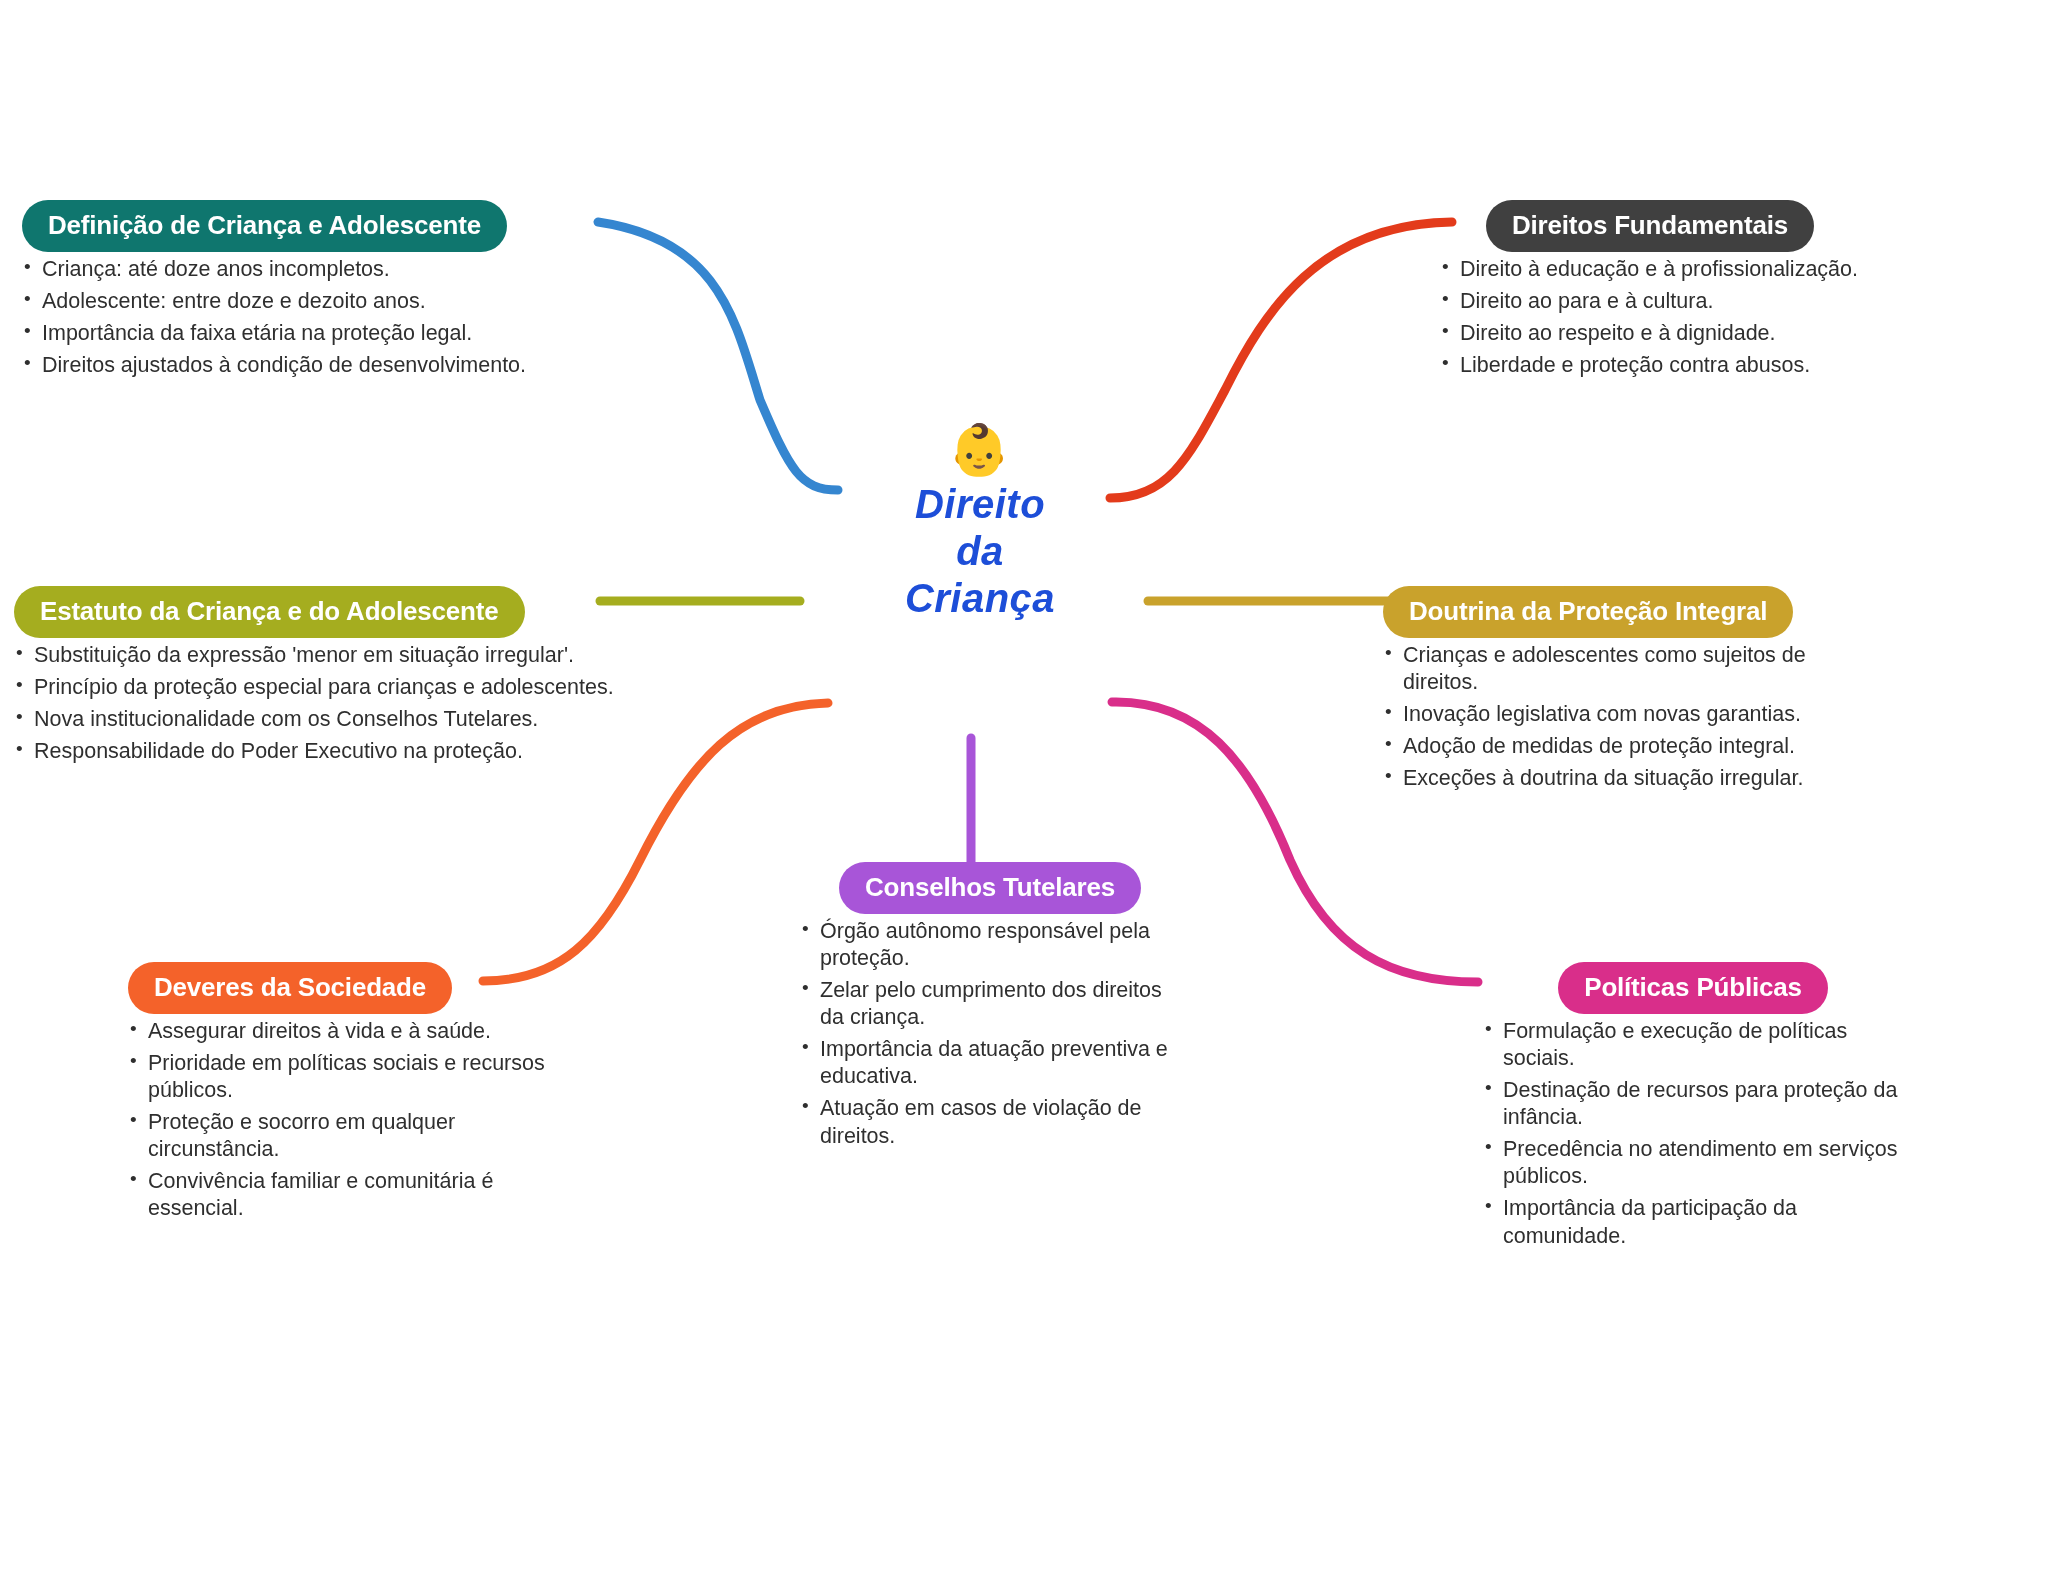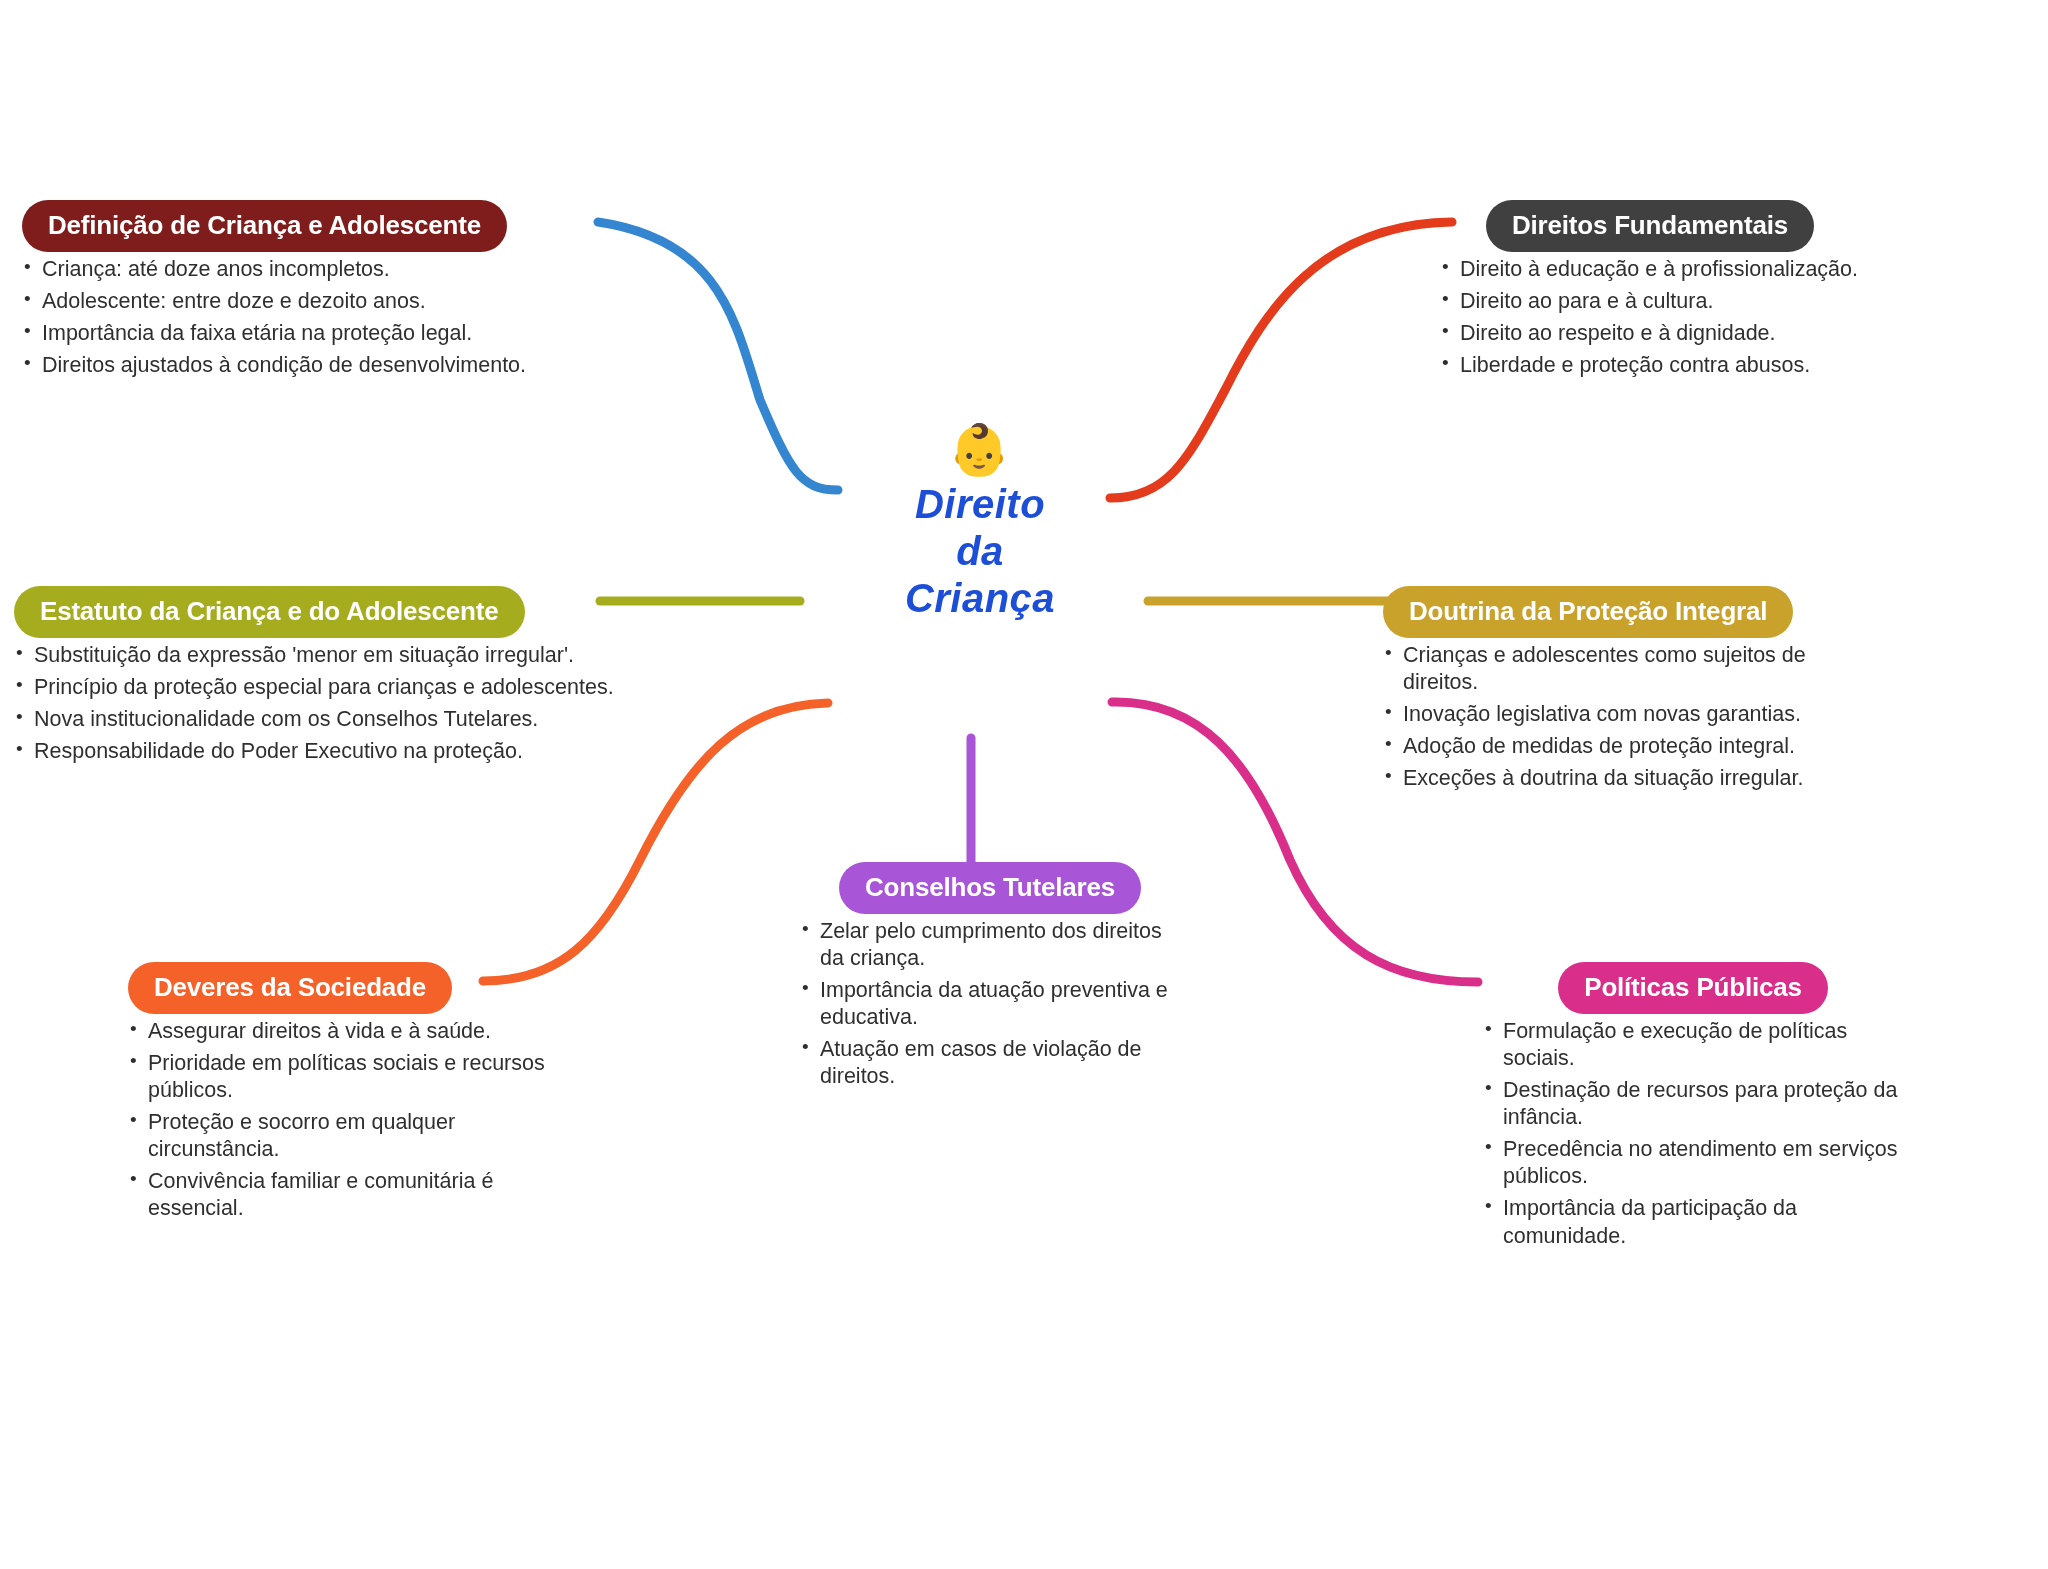--- a/index.html
+++ b/index.html
@@ -139,21 +139,21 @@
 
   <div class="center-node">
     <span class="center-emoji">👶</span>
     <div class="center-title">Direito
 da
 Criança</div>
   </div>
 
   <div class="branch b-definicao">
     <div class="pill-wrap">
-      <span class="pill" style="background:#7f1d1d">Definição de Criança e Adolescente</span>
+      <span class="pill" style="background:#0f766e">Definição de Criança e Adolescente</span>
     </div>
     <ul class="bullets">
       <li>Criança: até doze anos incompletos.</li>
       <li>Adolescente: entre doze e dezoito anos.</li>
       <li>Importância da faixa etária na proteção legal.</li>
       <li>Direitos ajustados à condição de desenvolvimento.</li>
     </ul>
   </div>
 
   <div class="branch b-fundamentais">
@@ -202,20 +202,21 @@
       <li>Proteção e socorro em qualquer circunstância.</li>
       <li>Convivência familiar e comunitária é essencial.</li>
     </ul>
   </div>
 
   <div class="branch b-conselhos">
     <div class="pill-wrap">
       <span class="pill" style="background:#A855D8">Conselhos Tutelares</span>
     </div>
     <ul class="bullets">
+      <li>Órgão autônomo responsável pela proteção.</li>
       <li>Zelar pelo cumprimento dos direitos da criança.</li>
       <li>Importância da atuação preventiva e educativa.</li>
       <li>Atuação em casos de violação de direitos.</li>
     </ul>
   </div>
 
   <div class="branch b-politicas">
     <div class="pill-wrap">
       <span class="pill" style="background:#D92E8A">Políticas Públicas</span>
     </div>

